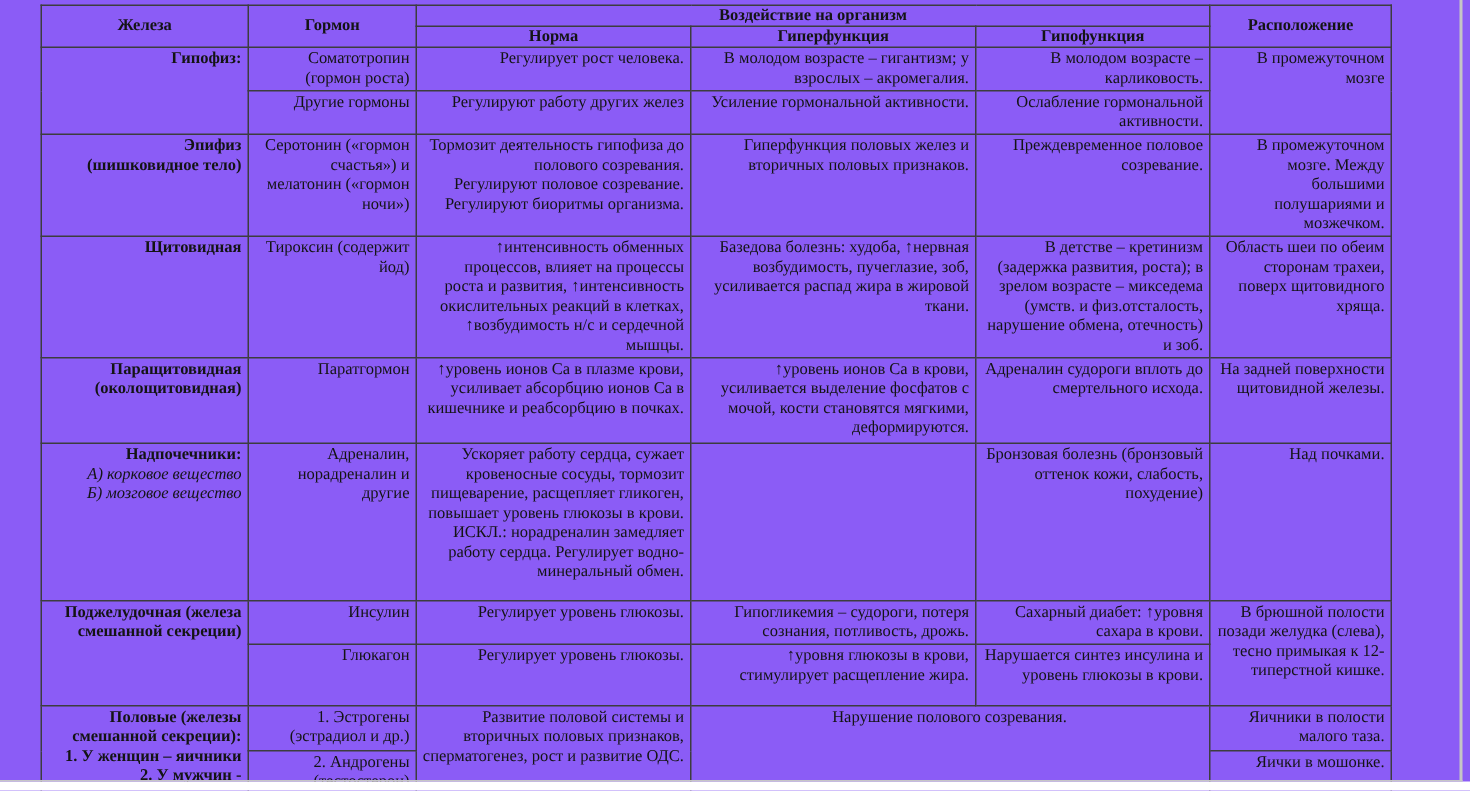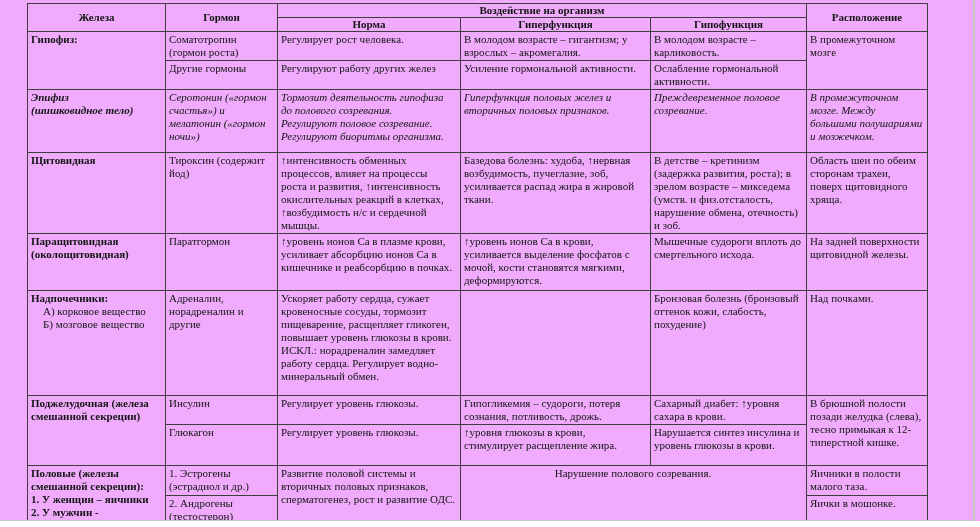--- a/index.html
+++ b/index.html
@@ -1,26 +1,26 @@
 <!DOCTYPE html>
 <html><head>
 <meta charset="utf-8">
 <style>
   html,body{margin:0;padding:0;background:#ffffff;}
-  .screen{position:relative;width:980px;height:527px;overflow:hidden;background:#f0abfc;
+  .screen{position:relative;width:980px;height:527px;overflow:hidden;background:#8b5cf6;
           font-family:"Liberation Serif","DejaVu Serif",serif;color:#141414;}
   table.gland-table{position:absolute;left:27px;top:3px;width:900px;border-collapse:collapse;
           table-layout:fixed;font-size:11px;line-height:13px;}
   td,th{border:1px solid #3d3d3d;vertical-align:top;padding:1px 4px 1px 3px;overflow:hidden;
-          white-space:pre-line;word-wrap:break-word;}
+          white-space:pre-line;word-wrap:break-word;text-align:right;}
   th{font-weight:bold;text-align:center;vertical-align:middle;padding:0 2px;white-space:normal;}
   .gland{font-weight:bold;}
-  .italic{font-weight:normal;margin-left:12px;}
+  .italic{font-style:italic;font-weight:normal;margin-left:12px;}
   .center{text-align:center;}
-  tr.h14{height:14px;} tr.h26{height:26px;} tr.h28{height:28px;} tr.h63{height:63px;font-style:italic;}
+  tr.h14{height:14px;} tr.h26{height:26px;} tr.h28{height:28px;} tr.h63{height:63px;}
   tr.h78{height:78px;} tr.h57{height:57px;} tr.h105{height:105px;} tr.h29{height:18px;}
   tr.h41{height:41px;} tr.h30{height:30px;} tr.h39{height:39px;}
   .page-edge-right{position:absolute;left:973px;top:0;width:2px;height:521px;background:#c6c6c6;}
   .cutoff-bottom{position:absolute;left:0;top:521px;width:980px;height:6px;background:#ffffff;}
   .page-edge-bottom{position:absolute;left:0;top:520px;width:975px;height:1px;background:#c6c6c6;}
 </style>
 </head>
 <body>
 
 <div class="screen">
@@ -83,21 +83,21 @@
       <td>В детстве – кретинизм (задержка развития, роста); в зрелом возрасте – микседема (умств. и физ.отсталость, нарушение обмена, отечность) и зоб.</td>
       <td>Область шеи по обеим сторонам трахеи, поверх щитовидного хряща.</td>
     </tr>
 
     <tr class="h57">
       <td class="gland">Паращитовидная
 (околощитовидная)</td>
       <td>Паратгормон</td>
       <td>↑уровень ионов Са в плазме крови, усиливает абсорбцию ионов Са в кишечнике и реабсорбцию в почках.</td>
       <td>↑уровень ионов Са в крови, усиливается выделение фосфатов с мочой, кости становятся мягкими, деформируются.</td>
-      <td>Мышечные судороги вплоть до смертельного исхода.</td>
+      <td>Адреналин судороги вплоть до смертельного исхода.</td>
       <td>На задней поверхности щитовидной железы.</td>
     </tr>
 
     <tr class="h105">
       <td><div class="gland">Надпочечники:</div><div class="italic">А) корковое вещество
 Б) мозговое вещество</div></td>
       <td>Адреналин, норадреналин и другие</td>
       <td>Ускоряет работу сердца, сужает кровеносные сосуды, тормозит пищеварение, расщепляет гликоген, повышает уровень глюкозы в крови.
 ИСКЛ.: норадреналин замедляет работу сердца. Регулирует водно-минеральный обмен.</td>
       <td></td>

